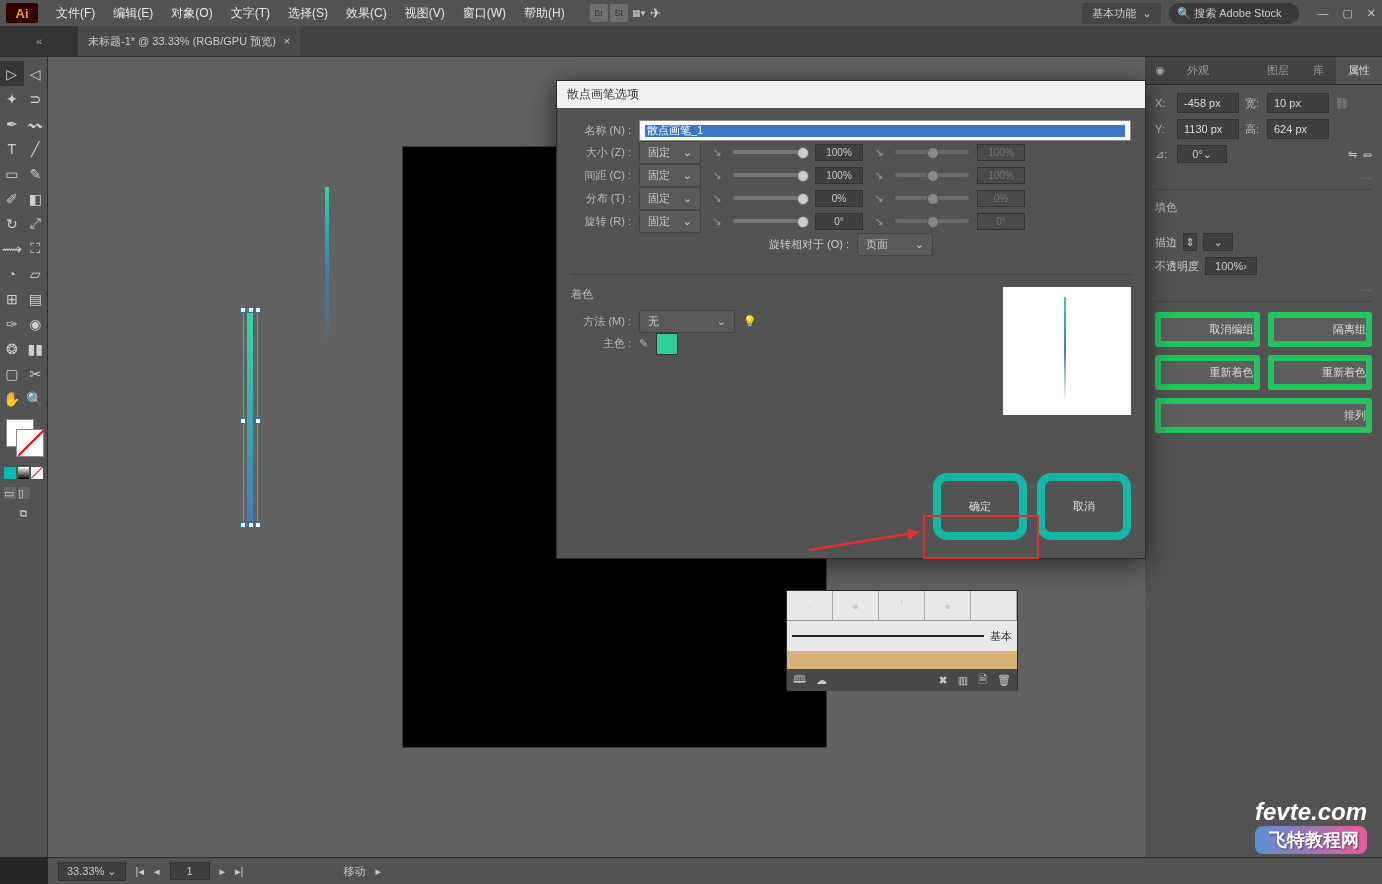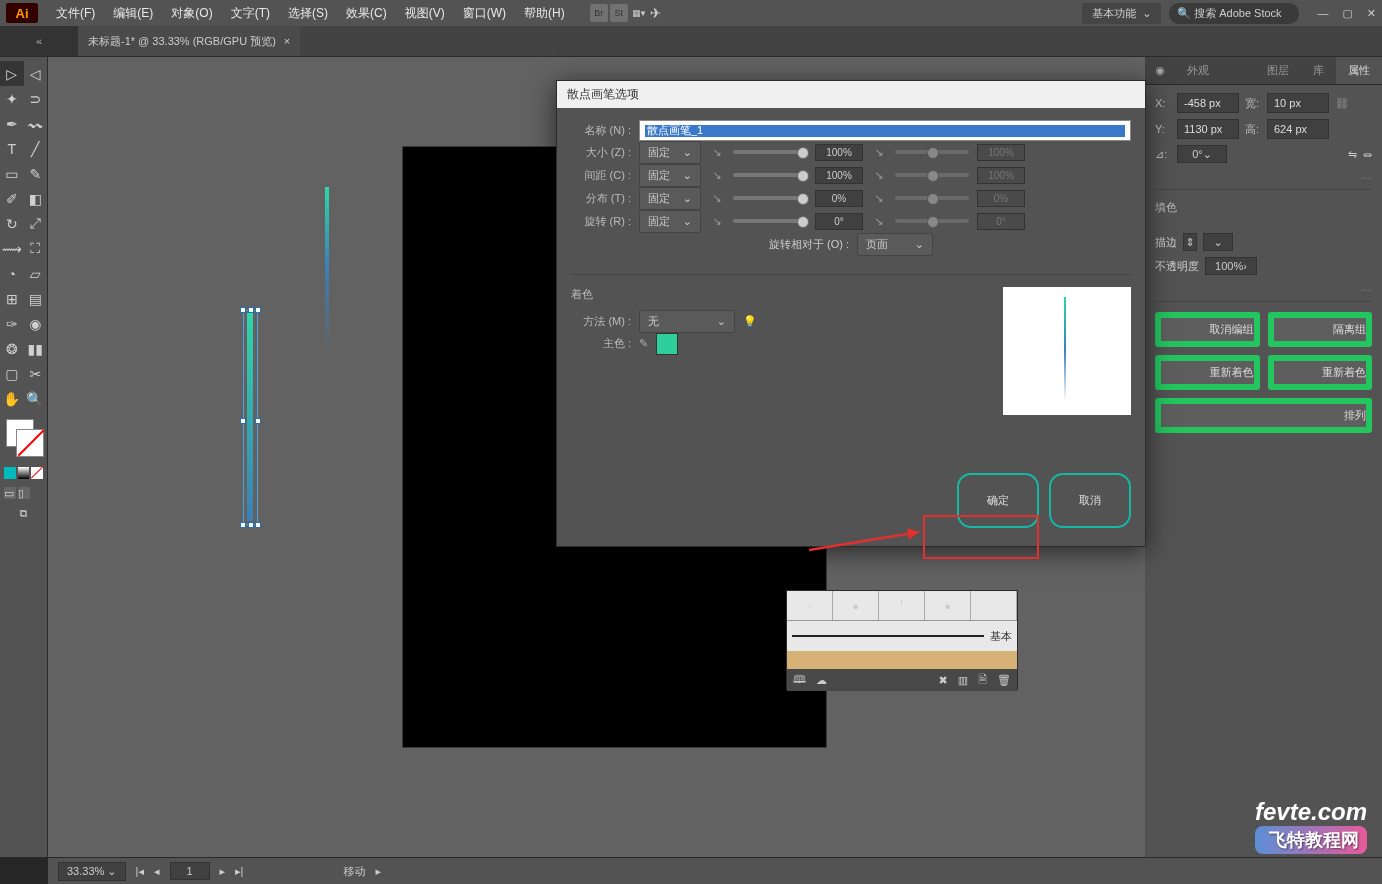--- a/index.html
+++ b/index.html
@@ -59,21 +59,21 @@
 .slider{flex:0 0 74px;height:4px;background:#777;position:relative;border-radius:2px}
 .slider::after{content:"";width:10px;height:10px;background:#ccc;border-radius:50%;position:absolute;right:-2px;top:-3px;border:1px solid #666}
 .slider2{flex:0 0 74px;height:4px;background:#6a6a6a;position:relative;border-radius:2px}
 .slider2::after{content:"";width:10px;height:10px;background:#888;border-radius:50%;position:absolute;left:32px;top:-3px;border:1px solid #555}
 .val-box{width:48px;background:#404040;border:1px solid #333;padding:2px 4px;text-align:center;font-size:10px}
 .val-box.dis{background:#4a4a4a;color:#777}
 .link-ico{width:16px;text-align:center;color:#999}
 .preview{background:#fff;width:128px;height:128px;position:absolute;right:40px;top:280px}
 .preview-line{position:absolute;left:61px;top:10px;width:2px;height:105px;background:linear-gradient(#2dd8a8,#3b7fb8,transparent)}
 .dlg-btns{display:flex;justify-content:flex-end;gap:10px;padding:14px 14px 18px}
-.dlg-btn{border:2px solid #14b8a6;background:transparent;color:#e0e0e0;padding:18px 28px;border-radius:14px;cursor:pointer}
+.dlg-btn{border:8px solid #14b8a6;background:transparent;color:#e0e0e0;padding:18px 28px;border-radius:14px;cursor:pointer}
 .red-box{position:absolute;border:2px solid #e03030;pointer-events:none}
 .arrow{position:absolute;pointer-events:none}
 .brushes-panel{position:absolute;left:786px;top:590px;width:232px;height:100px;background:#535353;border:1px solid #2b2b2b}
 .bp-row{display:flex;height:30px;background:#e8e8e8;border-bottom:1px solid #999}
 .bp-cell{flex:1;border-right:1px solid #aaa;display:flex;align-items:center;justify-content:center}
 .bp-bar{height:30px;background:#e8e8e8;display:flex;align-items:center;padding:0 5px;position:relative}
 .bp-foot{height:22px;background:#484848;display:flex;align-items:center;padding:0 6px;gap:10px;color:#999;font-size:12px}
 .statusbar{position:absolute;bottom:0;left:48px;right:0;height:27px;background:#535353;border-top:1px solid #2a2a2a;display:flex;align-items:center;padding:0 10px;gap:10px;color:#ccc}
 .sb-box{background:#404040;border:1px solid #333;padding:2px 8px}
 .watermark{position:absolute;right:15px;bottom:30px;text-align:right}

